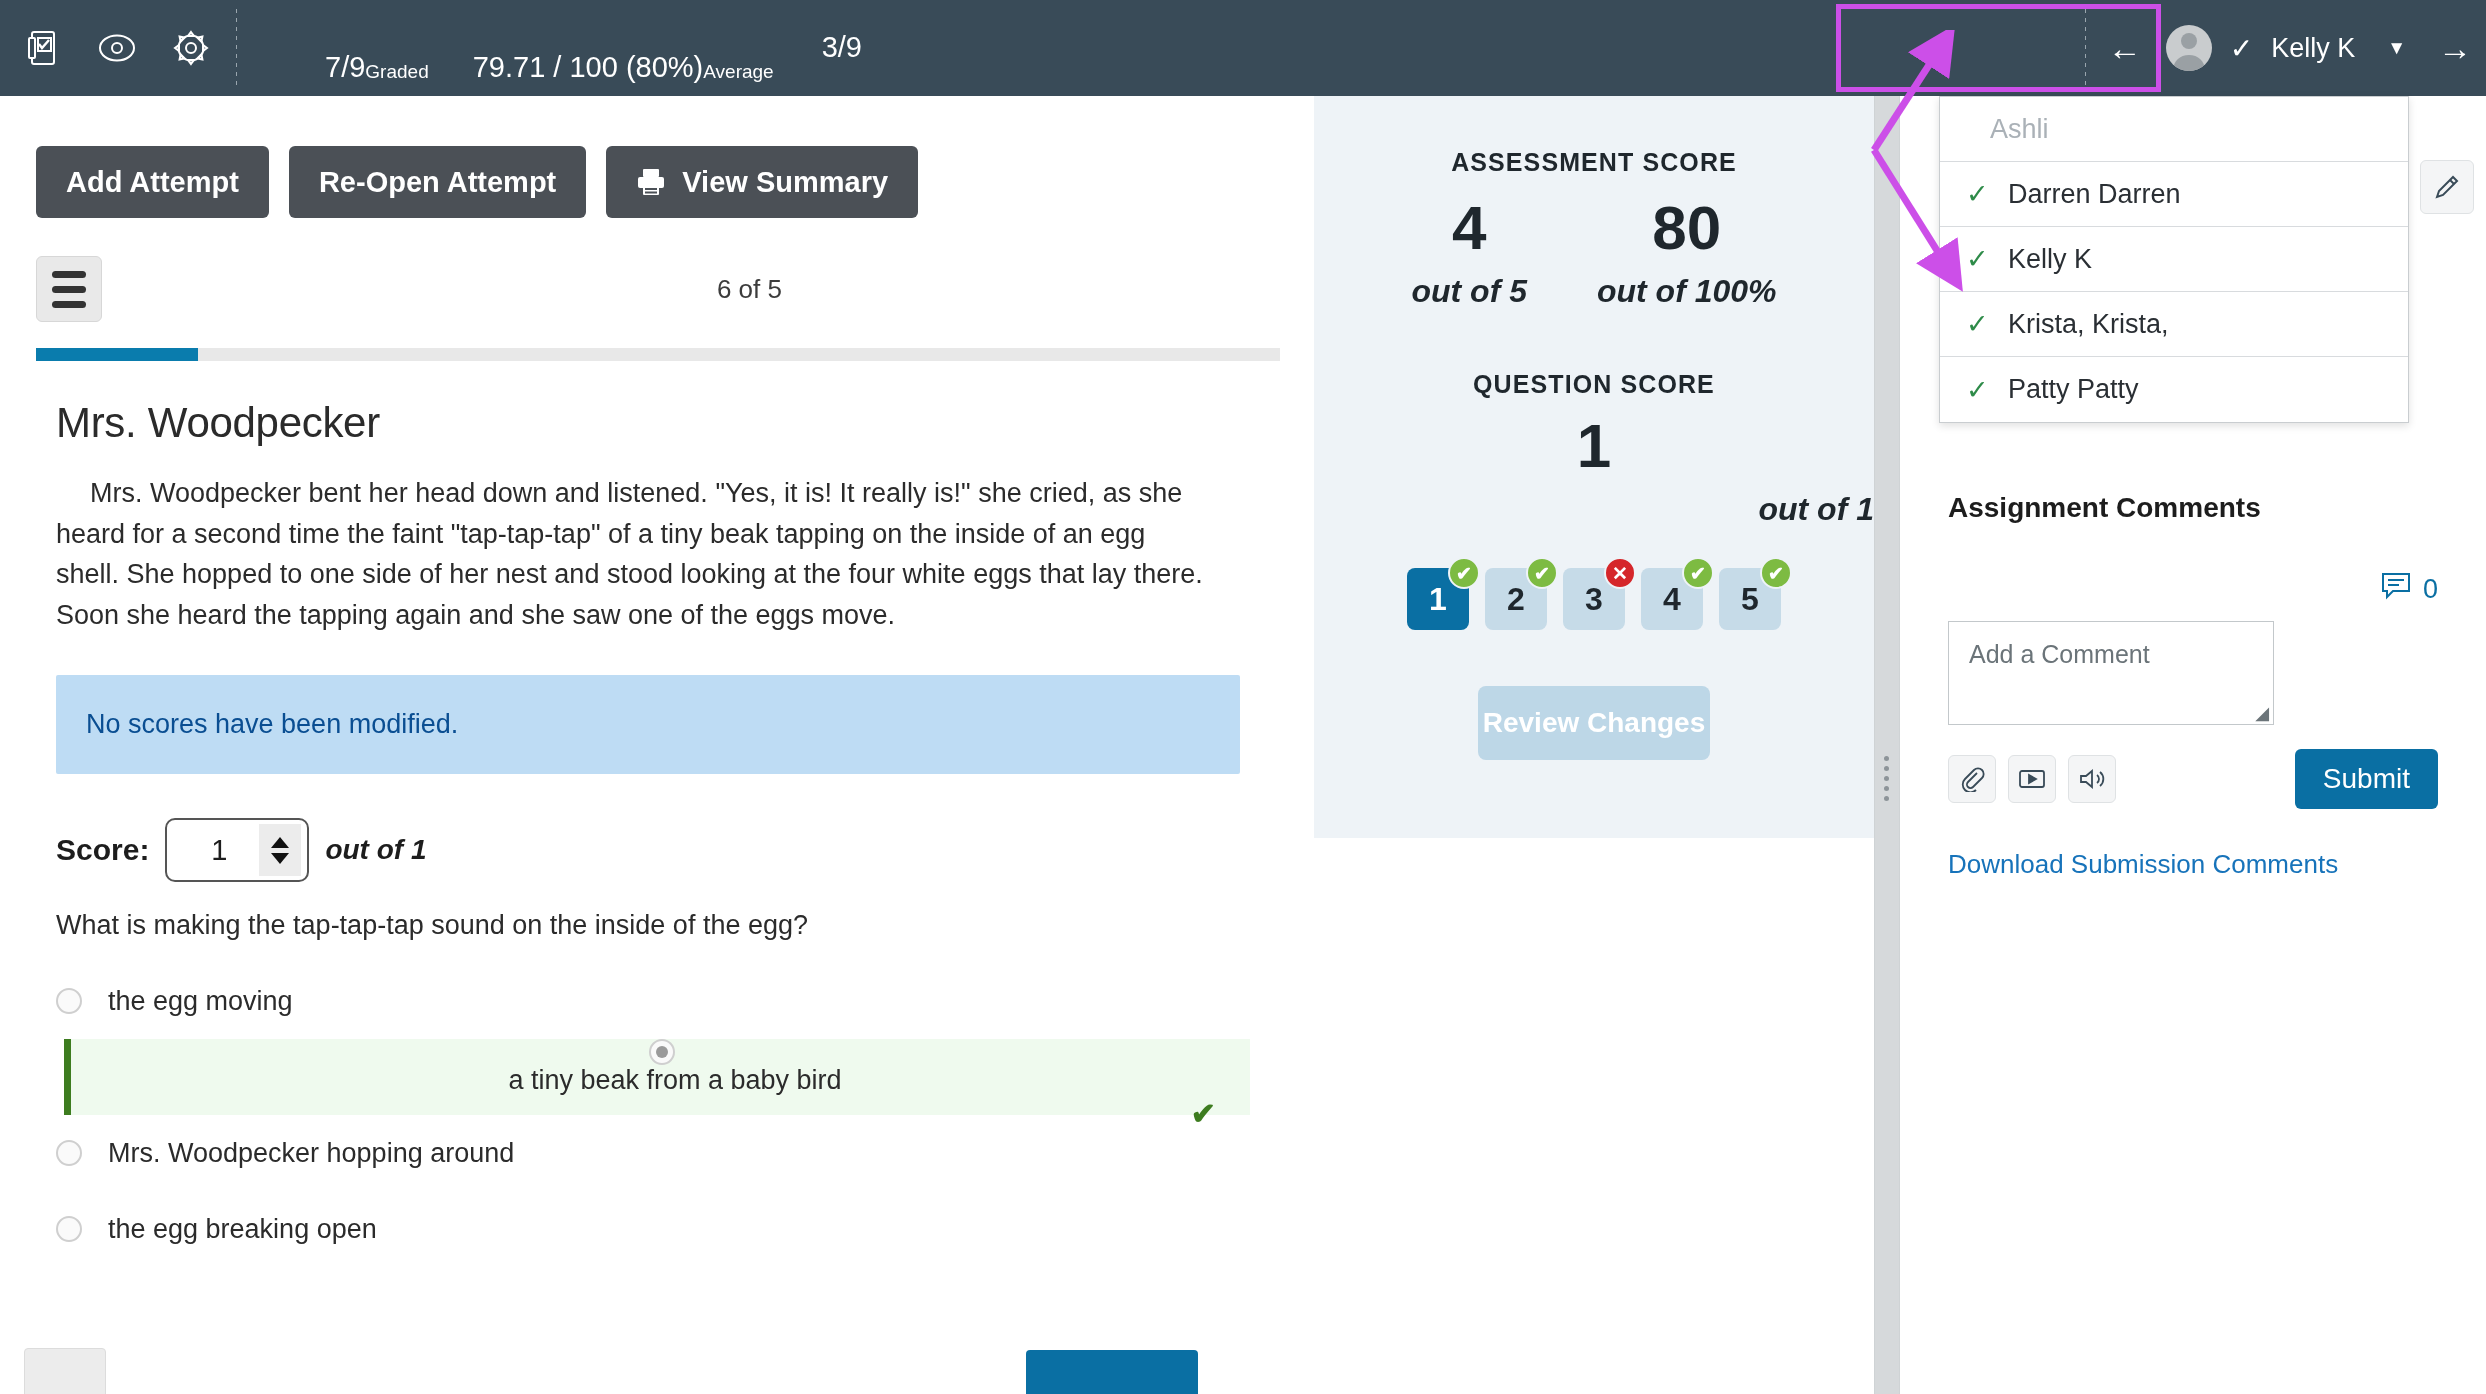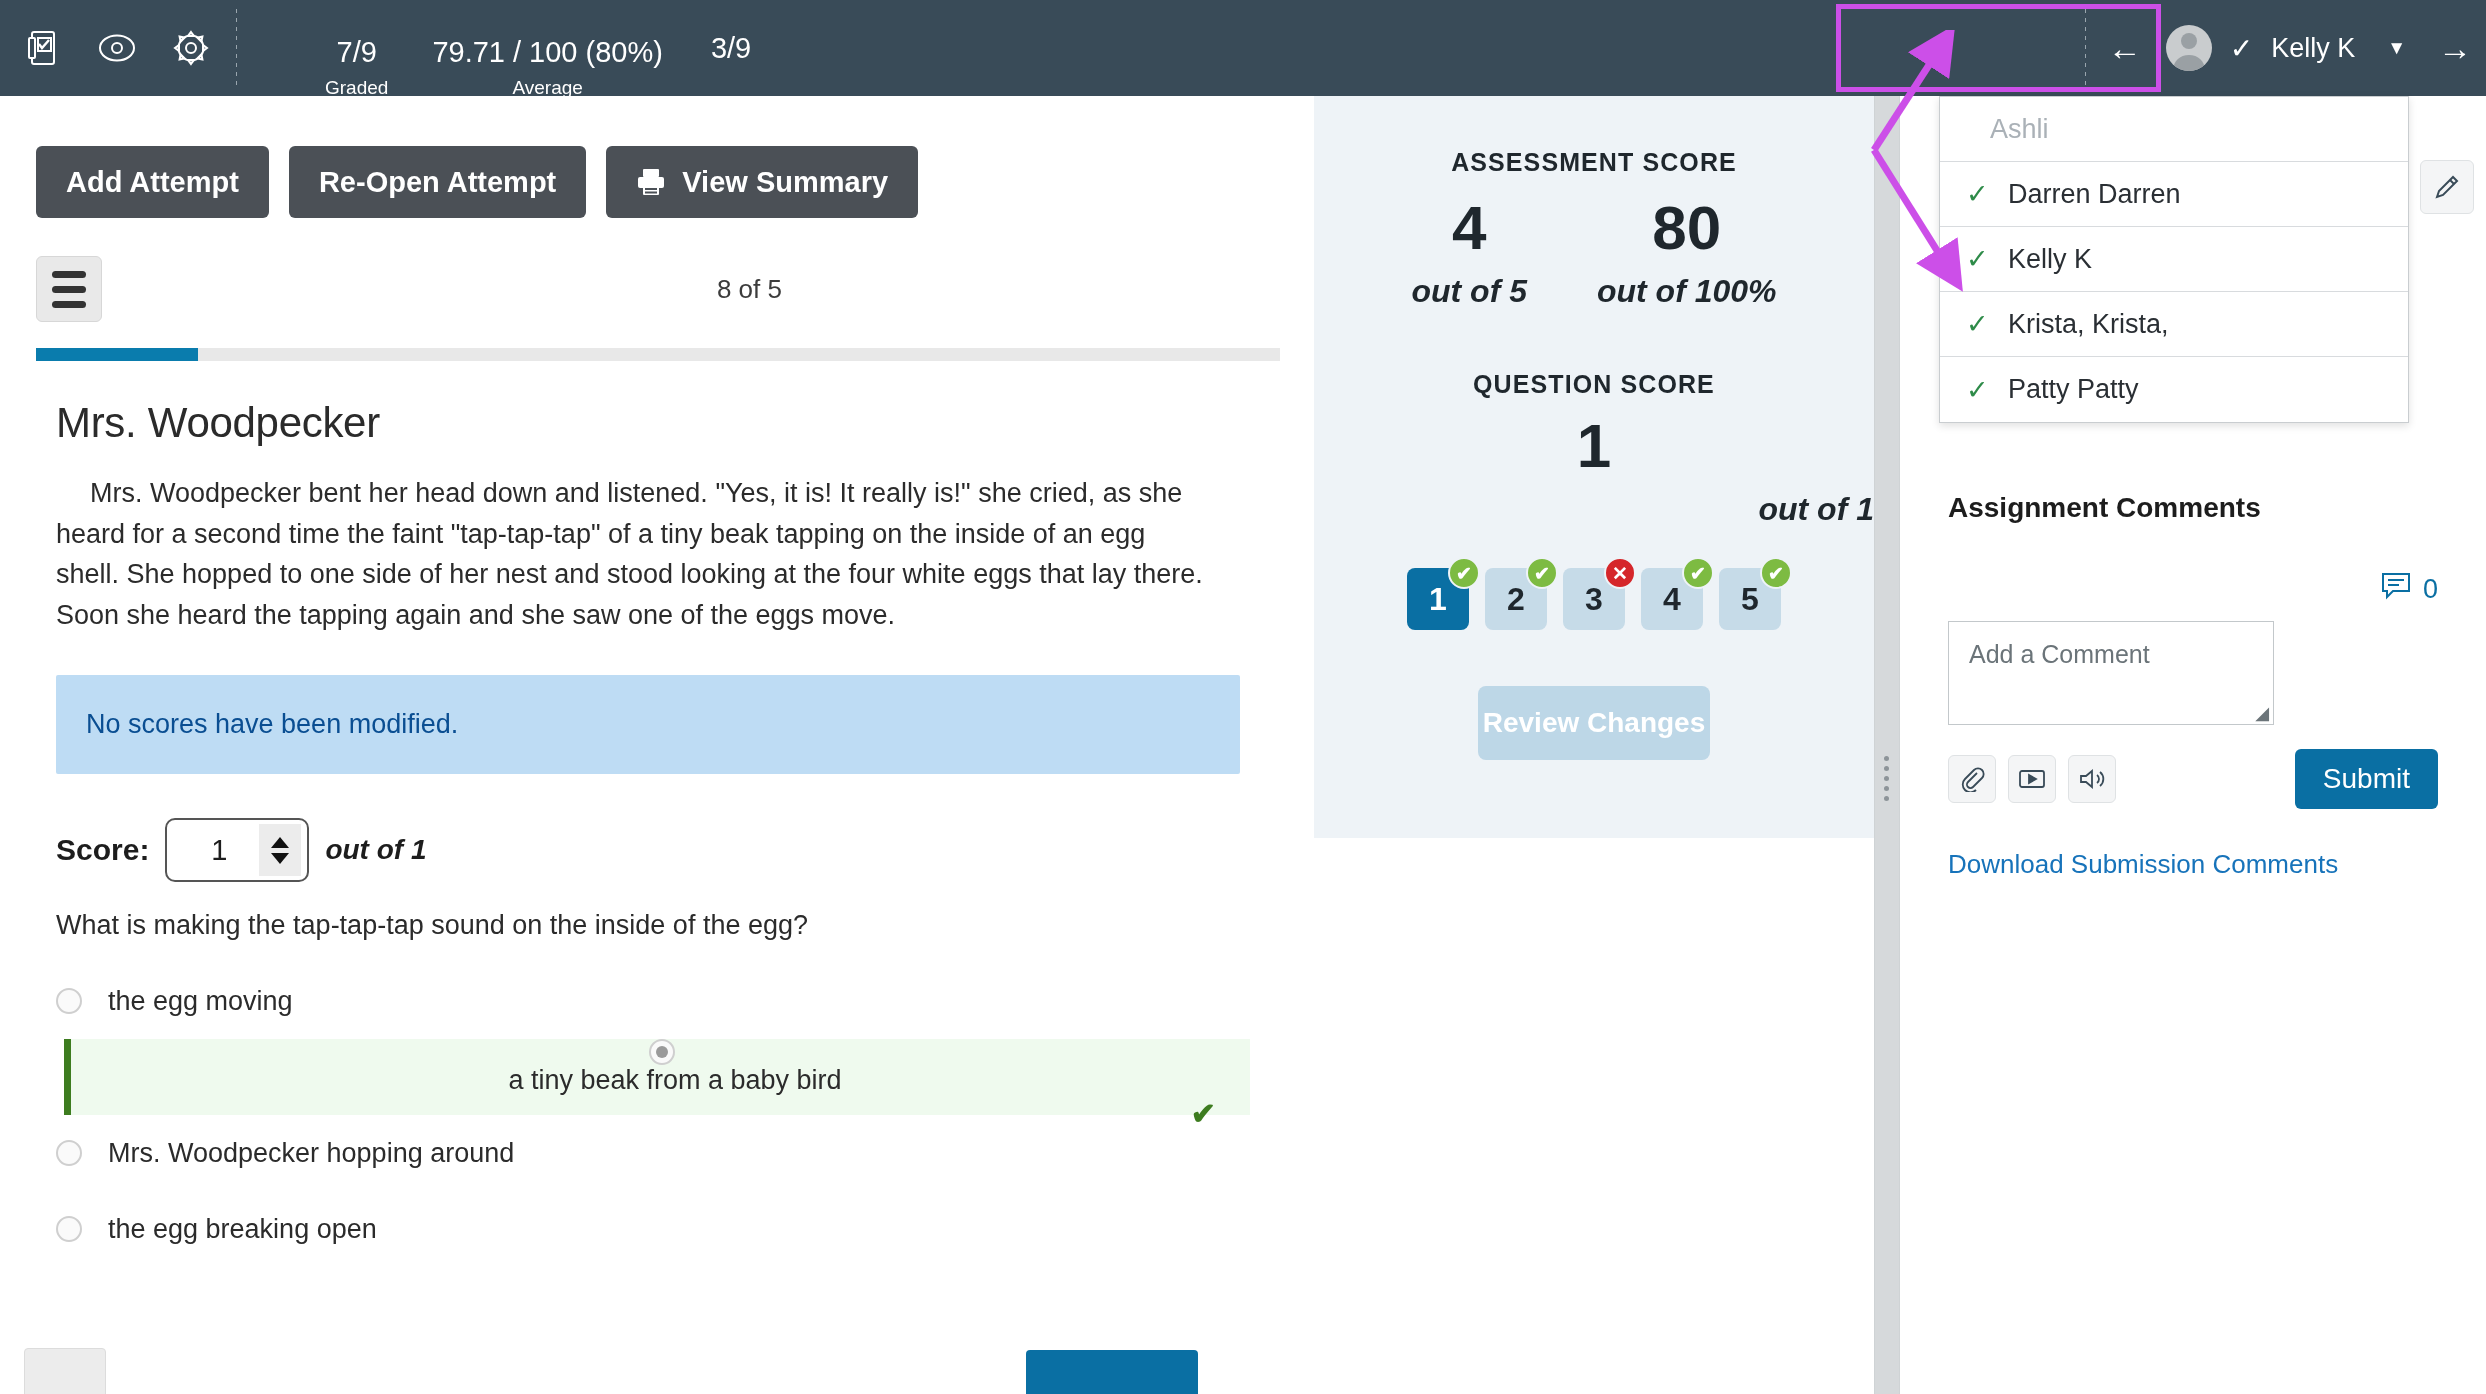--- a/index.html
+++ b/index.html
@@ -19,21 +19,21 @@
   }
   .tb-icons { display: flex; align-items: center; gap: 28px; padding-left: 20px; }
   .tb-icon { width: 46px; height: 46px; display: flex; align-items: center; justify-content: center; cursor: pointer; }
   .tb-sep { width: 1px; height: 78px; margin: 0 22px;
             background: repeating-linear-gradient(to bottom, #9aa6ae 0 4px, transparent 4px 9px); }
   .tb-title-wrap { display: flex; flex-direction: column; justify-content: center; min-width: 0; }
   .tb-title { font-size: 31px; font-weight: 400; letter-spacing: .1px; line-height: 1.15; white-space: nowrap; }
   .tb-sub { font-size: 19px; color: #e3e8ea; margin-top: 7px; white-space: nowrap; }
 
   .tb-stats { display: flex; align-items: flex-start; gap: 0; margin-left: 44px; }
-  .stat { display: flex; flex-direction: column; align-items: center; padding: 0 22px; margin-top: 40px; }
+  .stat { display: flex; flex-direction: row; align-items: center; padding: 0 22px; margin-top: 40px; }
   .stat-val { font-size: 29px; line-height: 1.1; white-space: nowrap; }
   .stat-lbl { font-size: 19px; margin-top: 8px; color: #fff; }
   .stat-lone { font-size: 29px; padding: 0 26px; align-self: center; }
 
   .tb-right { margin-left: auto; display: flex; align-items: center; height: 100%; }
   .tb-sep2 { width: 1px; height: 78px; margin: 0 8px 0 0;
              background: repeating-linear-gradient(to bottom, #9aa6ae 0 4px, transparent 4px 9px); }
   .arrow-btn { width: 62px; height: 62px; display: flex; align-items: center; justify-content: center; cursor: pointer; font-size: 34px; }
   .student-box {
     display: flex; align-items: center; gap: 18px;
@@ -308,21 +308,21 @@
         <span>View Summary</span>
       </button>
     </div>
 
     <div class="lp-navrow">
       <div class="hamburger">
         <span></span>
         <span></span>
         <span></span>
       </div>
-      <div class="page-indicator">8 of 5</div>
+      <div class="page-indicator">6 of 5</div>
     </div>
 
     <div class="progress-track">
       <div class="progress-fill"></div>
     </div>
 
     <div class="passage">
       <h1>Mrs. Woodpecker</h1>
       <p>Mrs. Woodpecker bent her head down and listened. "Yes, it is! It really is!" she cried, as she heard for a second time the faint "tap-tap-tap" of a tiny beak tapping on the inside of an egg shell. She hopped to one side of her nest and stood looking at the four white eggs that lay there. Soon she heard the tapping again and she saw one of the eggs move.</p>
     </div>

